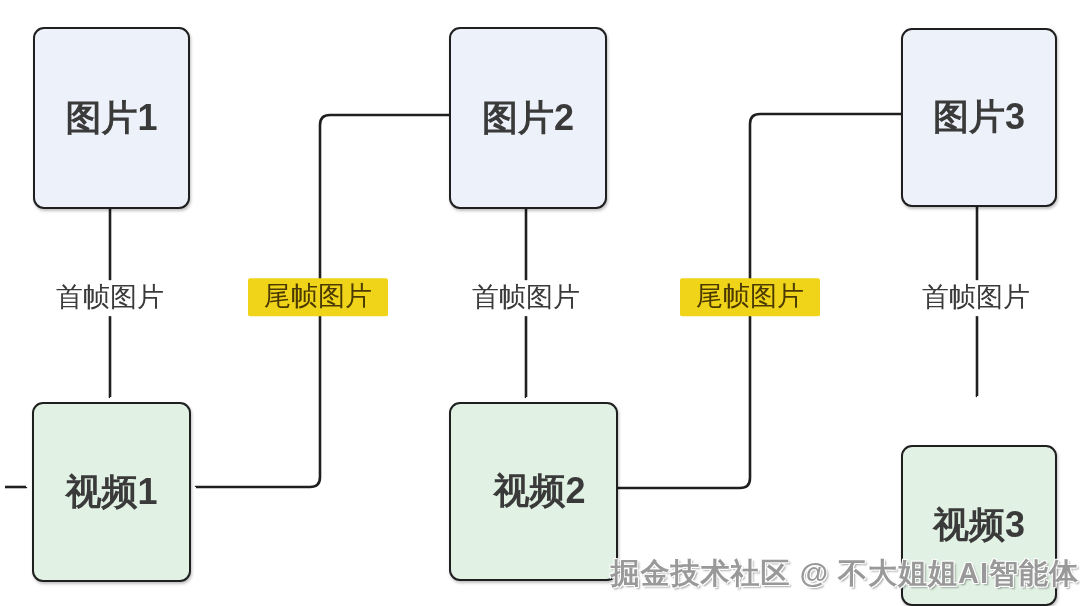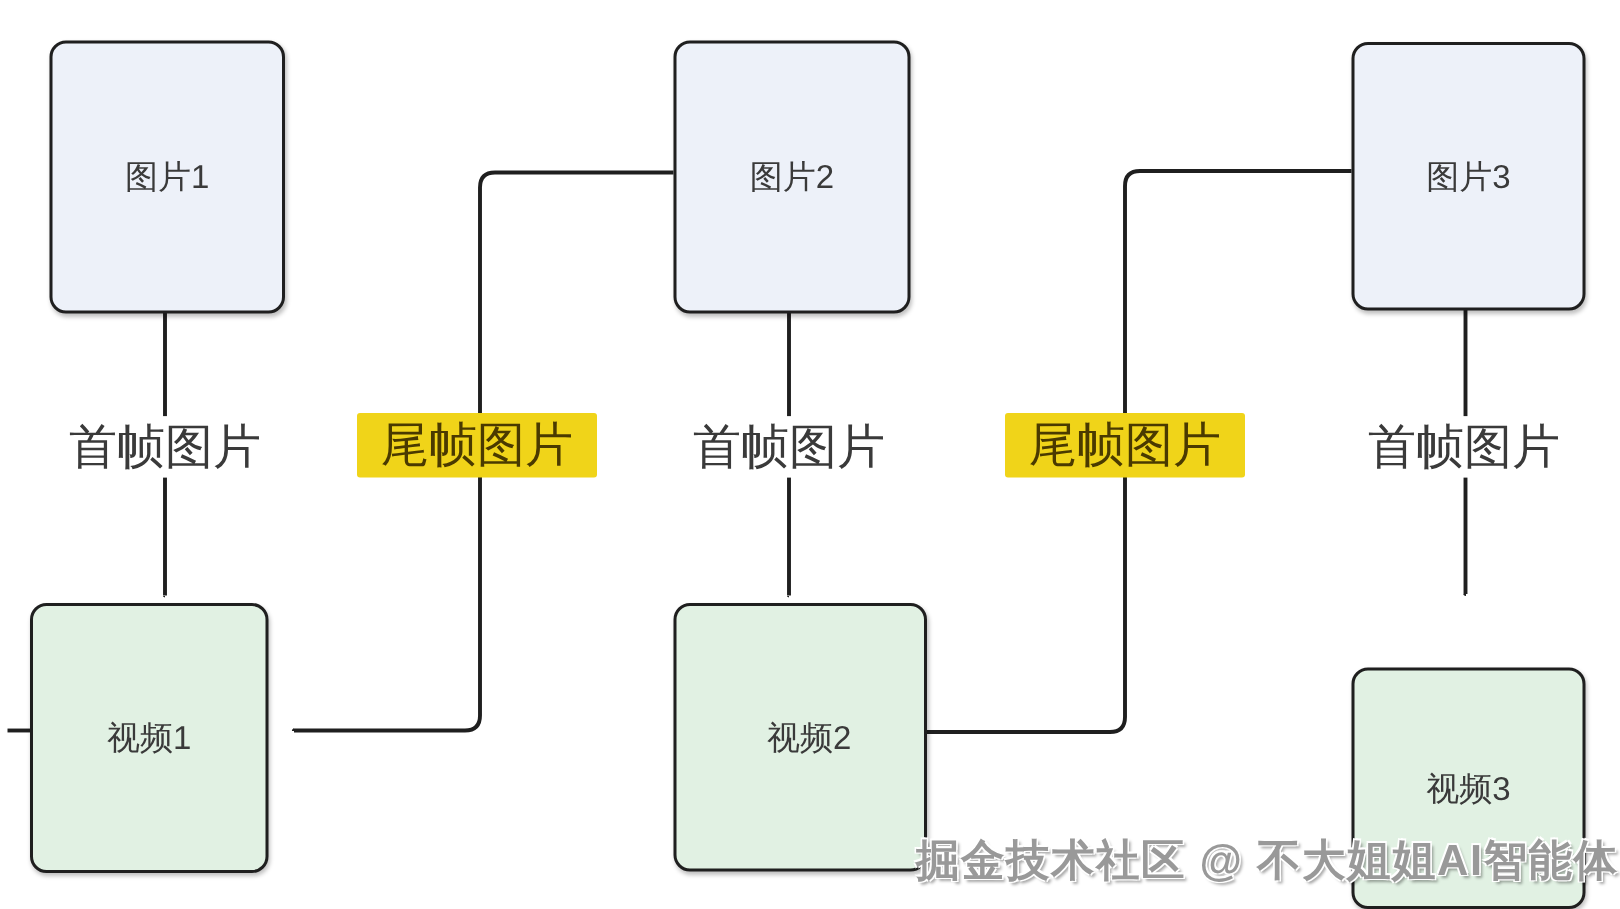--- a/index.html
+++ b/index.html
@@ -44,43 +44,44 @@
     fill: none;
     stroke-linejoin: round;
     stroke-linecap: round;
   }
   .node {
     position: absolute;
     display: flex;
     align-items: center;
     justify-content: center;
     border-radius: 11px;
-    font-size: 22px;
+    font-size: 36px;
     color: var(--box-text);
     z-index: 2;
     box-shadow: 1px 2px 3px rgba(0,0,0,0.25);
+    font-weight: bold;
   }
   .node.image {
     background: var(--image-box-fill);
     border: 2.5px solid var(--image-box-border);
   }
   .node.video {
     background: var(--video-box-fill);
     border: 2.5px solid var(--video-box-border);
   }
   #image1 { left: 33px;  top: 27px;  width: 153px; height: 178px; }
   #image2 { left: 449px; top: 27px;  width: 154px; height: 178px; }
   #image3 { left: 901px; top: 28px;  width: 152px; height: 175px; }
-  #video1 { left: 20px;  top: 402px; width: 155px; height: 176px; }
+  #video1 { left: 32px;  top: 402px; width: 155px; height: 176px; }
   #video2 { left: 449px; top: 402px; width: 153px; height: 175px; padding-left: 12px; }
   #video3 { left: 901px; top: 401px; width: 152px; height: 157px; margin-top: 44px; }
   .edge-label {
     position: absolute;
     transform: translate(-50%, -50%);
-    font-size: 32px;
+    font-size: 27px;
     white-space: nowrap;
     z-index: 3;
     line-height: 1.1;
   }
   .edge-label.plain {
     color: var(--edge-label-text);
     background: var(--background);
     padding: 3px 6px;
   }
   .edge-label.highlighted {

